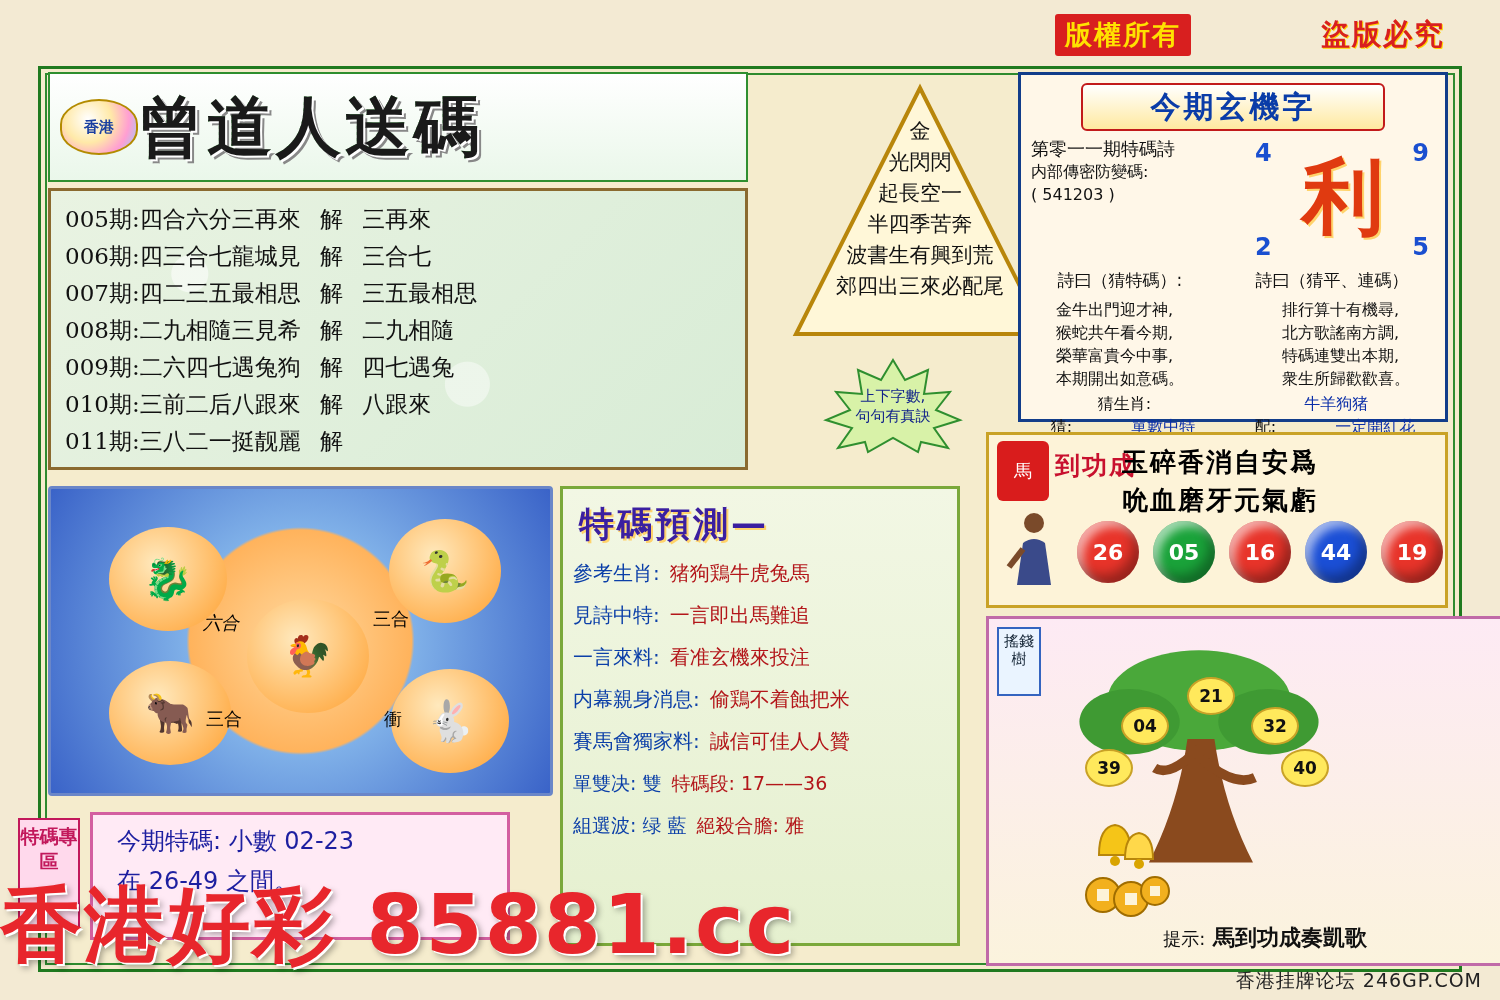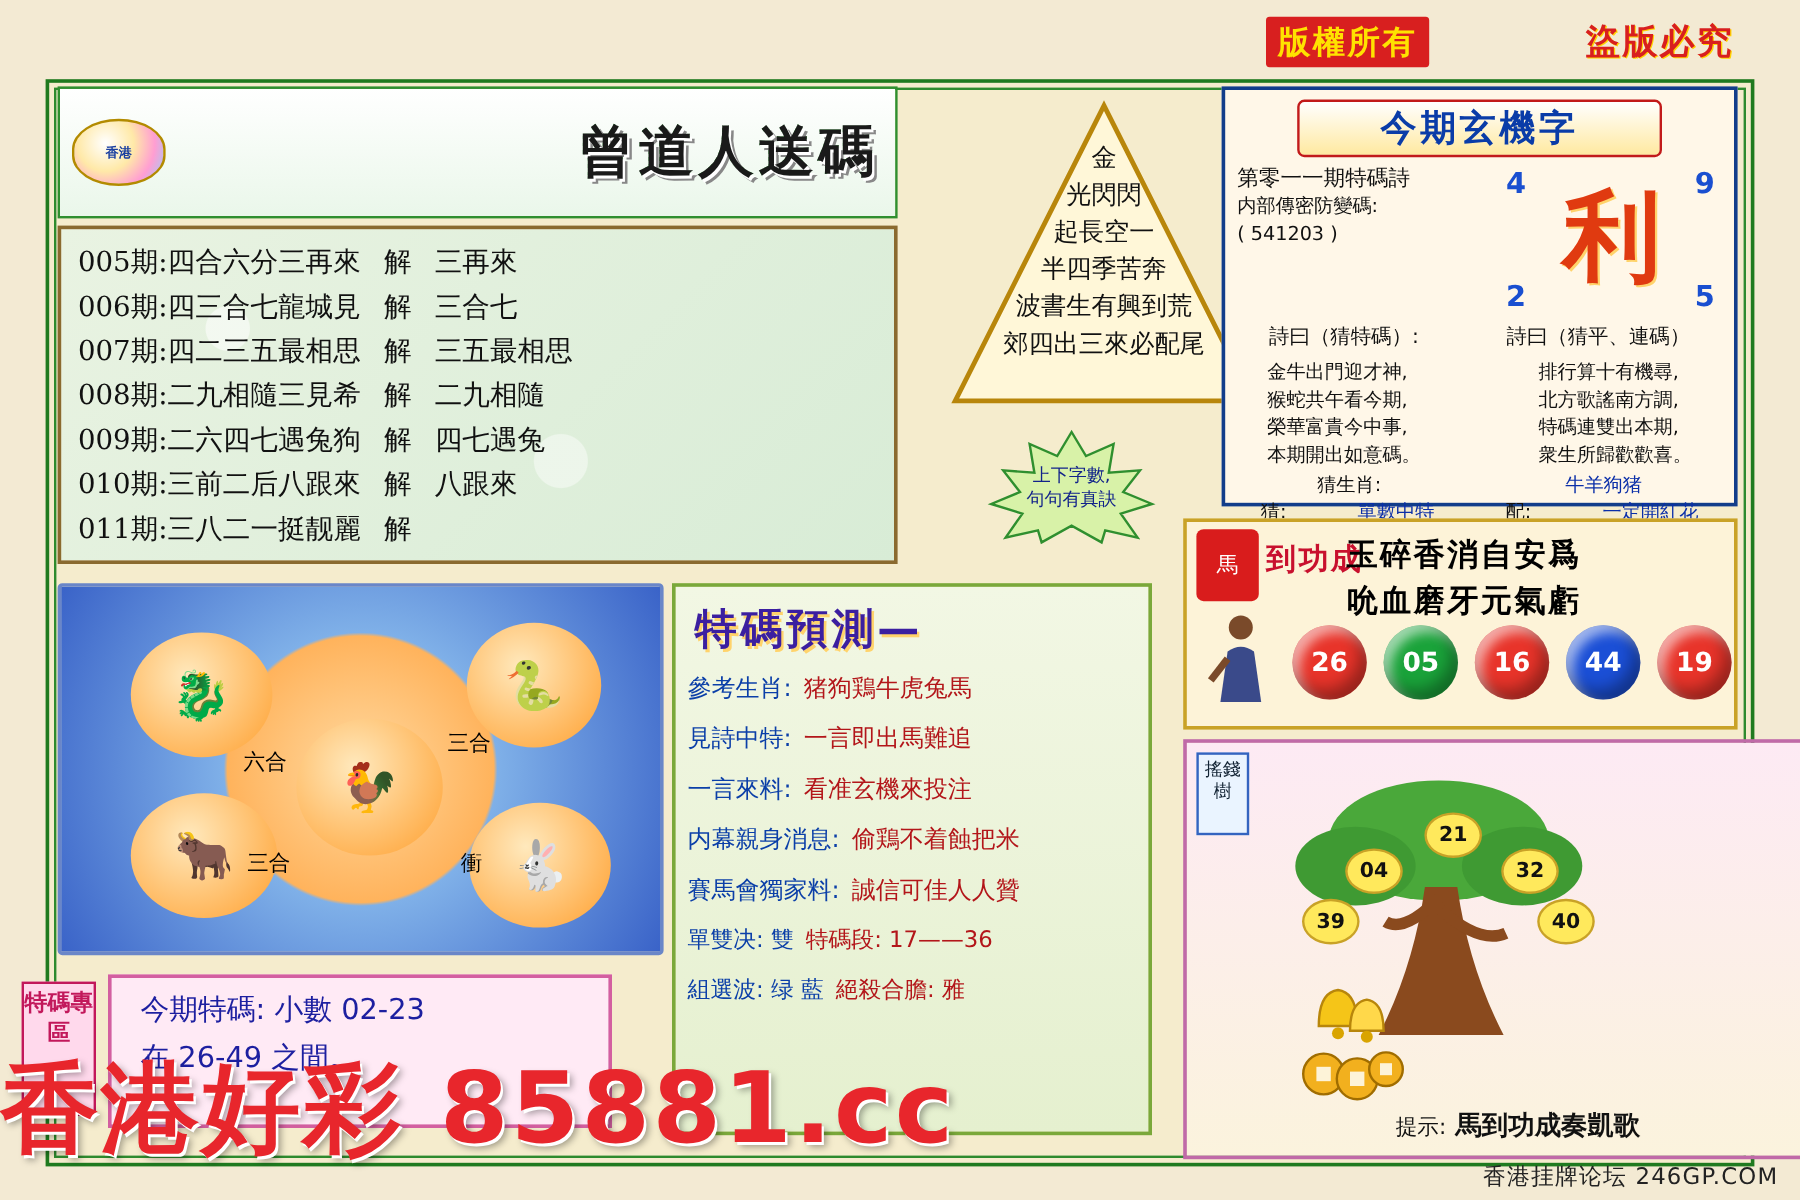--- a/index.html
+++ b/index.html
@@ -42,24 +42,24 @@
     background:linear-gradient(#ffffff,#eaf7ea);
     border:2px solid #2f8f2f;box-sizing:border-box;
     display:flex;align-items:center;
   }
   .hk-badge{
     width:74px;height:52px;margin-left:10px;flex:none;
     border-radius:50%/45%;
     background:radial-gradient(circle at 35% 35%,#fff 0%,#ffe9a8 40%,#ff9ed2 70%,#8fd4ff 100%);
     border:2px solid #b38b00;
     display:flex;align-items:center;justify-content:center;
-    font-size:11px;font-weight:bold;color:#1a3fa0;
+    font-size:15px;font-weight:bold;color:#1a3fa0;
   }
   .big-title{
-    flex:1;text-align:right;font-size:46px;font-weight:bold;
+    flex:1;text-align:left;font-size:65px;font-weight:bold;
     color:#1a1a1a;letter-spacing:4px;
     background:repeating-linear-gradient(0deg,#2f9b35 0 3px,#bde7bd 3px 6px);
     -webkit-background-clip:text;background-clip:text;
     text-shadow:2px 2px 0 #fff, 4px 4px 0 #888;
     font-family:"DejaVu Sans",sans-serif;
     margin-right:14px;
   }
   
   .verse-box{
     position:absolute;left:48px;top:188px;width:700px;height:282px;
@@ -442,21 +442,21 @@
     </div>
     <div class="zcircle" style="left:196px;top:110px;width:122px;height:114px;">
       <span>🐓</span>
     </div>
     <div class="zcircle" style="left:58px;top:172px;width:122px;height:104px;">
       <span>🐂</span>
     </div>
     <div class="zcircle" style="left:340px;top:180px;width:118px;height:104px;">
       <span>🐇</span>
     </div>
-    <span class="zlabel" style="left:152px;top:134px;">六合</span>
+    <span class="zlabel" style="left:152px;top:122px;font-style:italic;">六合</span>
     <span class="zlabel" style="left:322px;top:118px;">三合</span>
     <span class="zlabel" style="left:155px;top:218px;">三合</span>
     <span class="zlabel" style="left:333px;top:218px;">衝</span>
   </div>
 
   <div class="tm-tag">特碼專區</div>
   <div class="pinkbox">
     <div class="pink-line">今期特碼: 小數 02-23</div>
     <div class="pink-line">在 26-49 之間。</div>
   </div>

